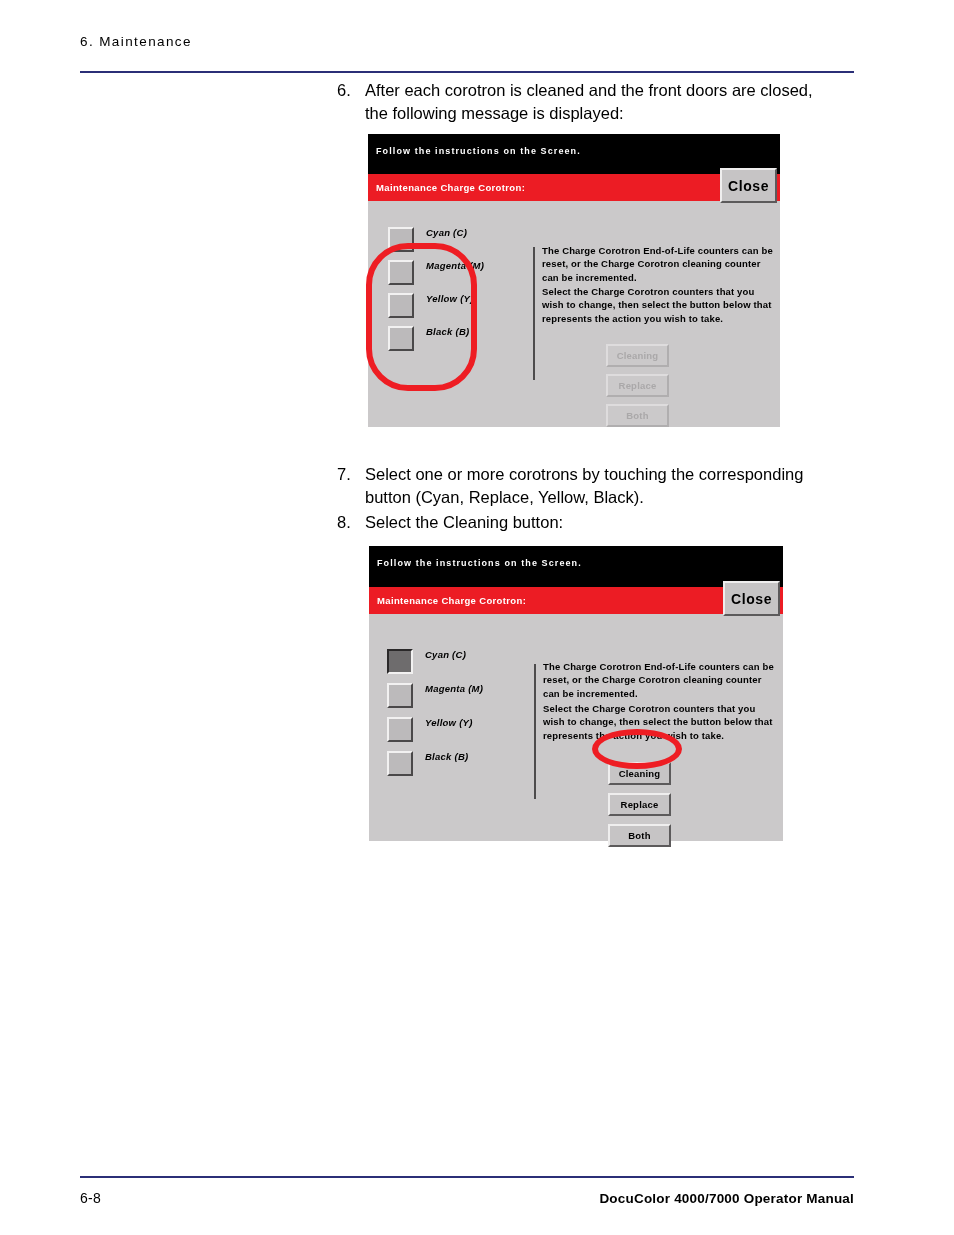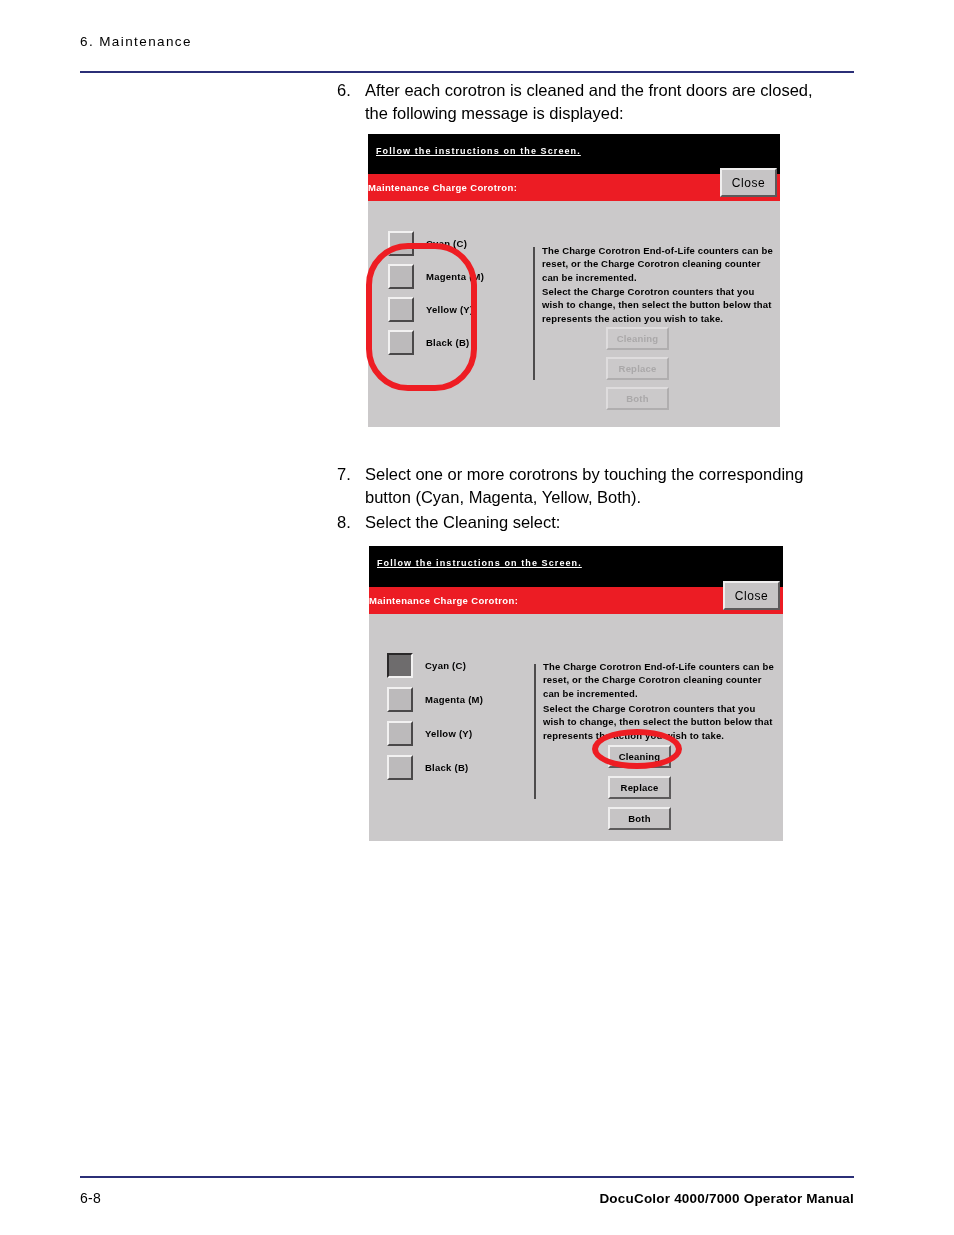--- a/index.html
+++ b/index.html
@@ -92,51 +92,51 @@
   #screen-2 { left: 369px; top: 546px; width: 414px; height: 295px; }
 
   .screen-statusbar {
     background: #000000;
     color: #ffffff;
     font-size: 9px;
     font-weight: bold;
     letter-spacing: 1.1px;
     padding: 12px 0 0 8px;
     box-sizing: border-box;
-    text-decoration: underline;
   }
   #screen-1 .screen-statusbar { height: 40px; }
   #screen-2 .screen-statusbar { height: 41px; }
 
   .screen-titlebar {
     background: #ec1c24;
     height: 27px;
     position: relative;
     display: flex;
     align-items: center;
   }
   .screen-title-text {
     color: #ffffff;
     font-size: 9.5px;
     font-weight: bold;
     letter-spacing: 0.35px;
+    padding-left: 8px;
   }
   .close-btn {
     position: absolute;
     right: 3px;
     top: -6px;
     width: 57px;
-    height: 29px;
+    height: 35px;
     background: #c6c4c5;
     border-top: 2px solid #efeeee;
     border-left: 2px solid #efeeee;
     border-right: 2px solid #5c5a5b;
     border-bottom: 2px solid #5c5a5b;
-    font-size: 12px;
-    font-weight: normal;
+    font-size: 14px;
+    font-weight: bold;
     letter-spacing: 0.6px;
     color: #000;
     display: flex;
     align-items: center;
     justify-content: center;
     box-sizing: border-box;
   }
 
   .screen-body {
     position: relative;
@@ -147,23 +147,23 @@
   
   .color-list {
     position: absolute;
     left: 20px;
     top: 26px;
   }
   #screen-2 .color-list { left: 18px; top: 35px; }
 
   .color-row {
     display: flex;
-    align-items: center;
     height: 32px;
     margin-bottom: 0px;
+    font-style: italic;
   }
   #screen-1 .color-row { margin-bottom: 1px; }
   #screen-2 .color-row { margin-bottom: 2px; }
 
   .color-swatch {
     width: 26px;
     height: 25px;
     background: #bcbabb;
     border-top: 2px solid #f2f1f1;
     border-left: 2px solid #f2f1f1;
@@ -207,20 +207,21 @@
     margin-top: 36px;
   }
   #screen-1 .info-p1 { left: 174px; top: 7px; width: 232px; }
   #screen-1 .info-p2 { left: 174px; top: 48px; width: 232px; }
   #screen-2 .info-p1 { left: 174px; top: 10px; width: 235px; }
   #screen-2 .info-p2 { left: 174px; top: 52px; width: 235px; }
 
   
   .action-stack {
     position: absolute;
+    margin-top: 17px;
   }
   #screen-1 .action-stack { left: 238px; top: 126px; }
   #screen-2 .action-stack { left: 239px; top: 131px; }
 
   .action-btn {
     width: 63px;
     height: 23px;
     background: #c6c4c5;
     border-top: 2px solid #efeeee;
     border-left: 2px solid #efeeee;
@@ -321,26 +322,26 @@
       <div class="action-btn disabled">Both</div>
     </div>
 
   </div>
 </div>
 
 <div class="annot" id="annot-colors"></div>
 
 <div class="step" id="step7">
   <div class="step-num">7.</div>
-  <div class="step-text">Select one or more corotrons by touching the corresponding button (Cyan, Magenta, Yellow, Both).</div>
+  <div class="step-text">Select one or more corotrons by touching the corresponding button (Cyan, Replace, Yellow, Black).</div>
 </div>
 
 <div class="step" id="step8">
   <div class="step-num">8.</div>
-  <div class="step-text">Select the Cleaning select:</div>
+  <div class="step-text">Select the Cleaning button:</div>
 </div>
 
 <div class="screen" id="screen-2">
   <div class="screen-statusbar">
     <span>Follow the instructions on the Screen.</span>
   </div>
   <div class="screen-titlebar">
     <span class="screen-title-text">Maintenance Charge Corotron:</span>
     <div class="close-btn">Close</div>
   </div>

